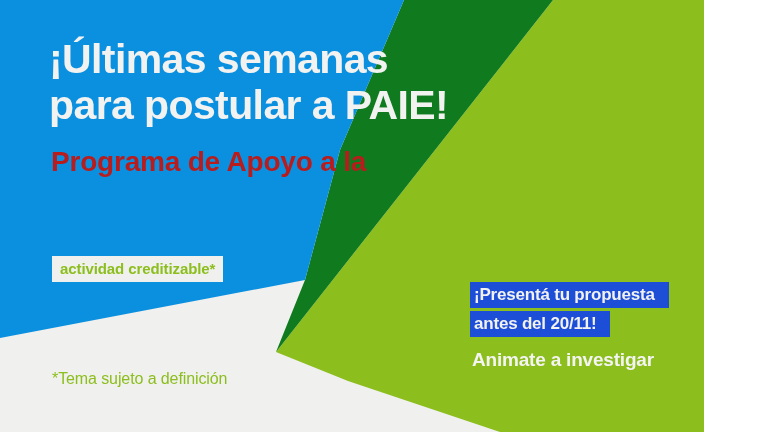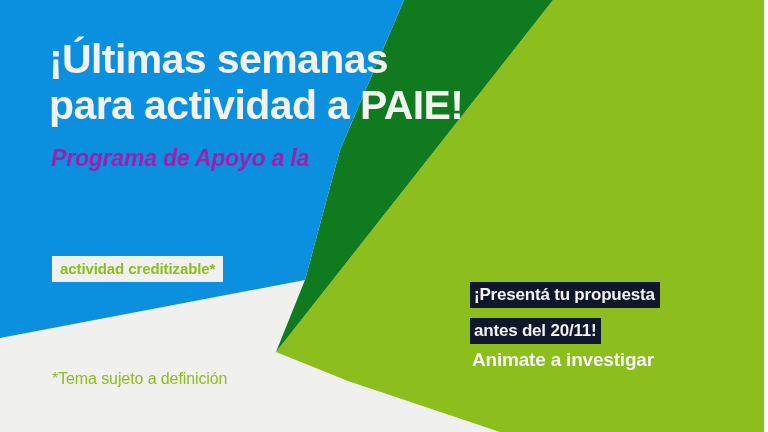--- a/index.html
+++ b/index.html
@@ -2,21 +2,21 @@
 <html><head>
 <meta charset="utf-8">
 <style>
   html, body {
     margin: 0;
     padding: 0;
     background: #ffffff;
   }
   .poster {
     position: relative;
-    width: 764px;
+    width: 704px;
     height: 432px;
     overflow: hidden;
     background: #f0f0ee;
     font-family: "Liberation Sans", sans-serif;
   }
   .shapes {
     position: absolute;
     inset: 0;
     width: 768px;
     height: 432px;
@@ -42,26 +42,25 @@
   .headline .hl-line {
     display: block;
     white-space: nowrap;
   }
 
   .subtitle {
     position: absolute;
     left: 51px;
     top: 144px;
     width: 430px;
-    color: #a21caf;
-    font-size: 23px;
+    color: #b91c1c;
+    font-size: 28px;
     line-height: 1.30;
     font-weight: bold;
     letter-spacing: -0.2px;
-    font-style: italic;
   }
   .subtitle .sub-line {
     display: block;
     white-space: nowrap;
   }
 
   
   .badge {
     position: absolute;
     left: 52px;
@@ -98,24 +97,24 @@
     position: absolute;
     left: 470px;
     top: 282px;
     font-size: 17px;
     line-height: 1.0;
     font-weight: bold;
     letter-spacing: -0.2px;
   }
   .deadline .dl-line {
     display: table;
-    background: #0f172a;
+    background: #1d4ed8;
     color: #f2f2f0;
-    padding: 4px 5px 5px 4px;
-    margin-bottom: 10px;
+    padding: 4px 14px 5px 4px;
+    margin-bottom: 3px;
     white-space: nowrap;
   }
 
   
   .cta {
     position: absolute;
     left: 472px;
     top: 347px;
     color: #f4f4f2;
     font-size: 19px;
@@ -137,21 +136,21 @@
     <svg class="shapes" viewBox="0 0 768 432" preserveAspectRatio="none">
       <rect x="0" y="0" width="768" height="432" fill="#f0f0ee"></rect>
       <polygon points="553,0 768,0 768,432 500,432 348,381 276,352" fill="#8cbe1e"></polygon>
       <polygon points="404,0 553,0 276,352 305,280 340,150" fill="#0f7a1e"></polygon>
       <polygon points="0,0 404,0 340,150 305,280 0,338" fill="#0b90e0"></polygon>
     </svg>
   </div>
 
   <div class="headline">
     <span class="hl-line">¡Últimas semanas</span>
-    <span class="hl-line">para actividad a PAIE!</span>
+    <span class="hl-line">para postular a PAIE!</span>
   </div>
 
   <div class="subtitle">
     <span class="sub-line">Programa de Apoyo a la</span>
   </div>
 
   <div class="badge">actividad creditizable*</div>
 
   <div class="footnote">
     <span class="fn-line">*Tema sujeto a definición</span>

